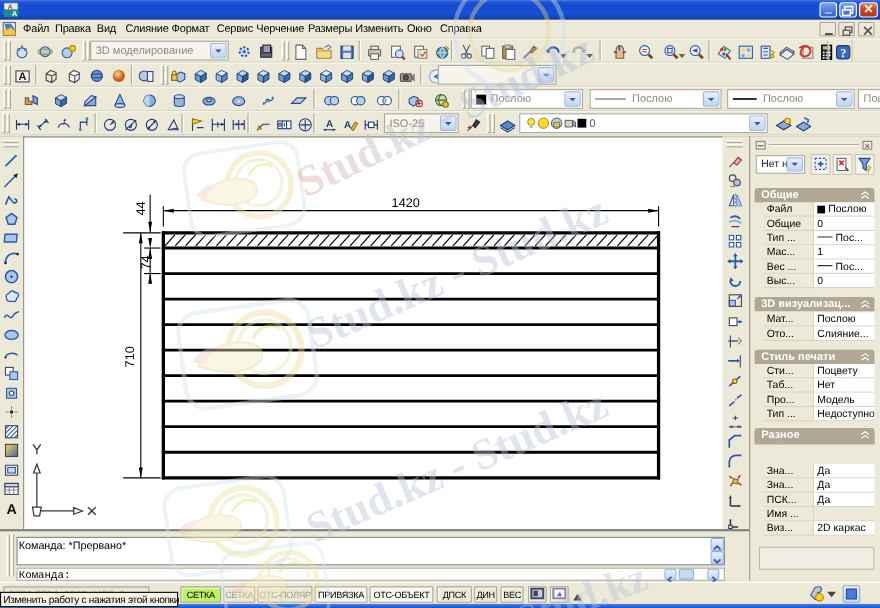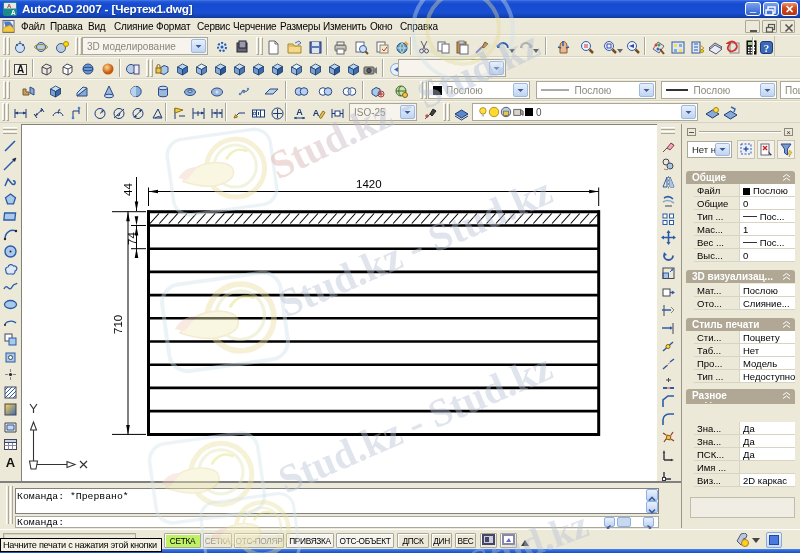--- a/index.html
+++ b/index.html
@@ -16,21 +16,20 @@
 .pval{width:55px;background:#fff;border-bottom:1px solid #d8d4c4;padding-left:3px;overflow:hidden;white-space:nowrap}
 .sbtn{position:absolute;top:533px;height:15px;border:1px solid #aca899;border-radius:1px;font-size:8.3px;letter-spacing:-0.3px;text-align:center;background:#ece9d8;color:#000;box-shadow:inset 1px 1px 0 #fff;overflow:hidden;white-space:nowrap}
 </style></head><body>
 <div class="abs" style="left:0;top:0;width:800px;height:18px;background:linear-gradient(180deg,#4a7ce4 0%,#2258d8 9%,#164bd0 25%,#1850d4 70%,#123fa8 95%,#0e3490 100%)">
 <svg class="abs" style="left:3px;top:2px" width="14" height="14" viewBox="0 0 14 14">
       <rect x="0" y="0" width="14" height="14" rx="2" fill="#1a8a8a"></rect>
       <rect x="1" y="1" width="12" height="5.5" fill="#e8e8e8"></rect>
       <text x="4" y="6" font-size="6" font-weight="bold" fill="#a33">A</text>
       <text x="8" y="12.5" font-size="6.5" font-weight="bold" fill="#fff">A</text>
     </svg>
-<div class="abs" style="left:22px;top:2px;font-size:11.8px;font-weight:bold;letter-spacing:-0.2px;color:#fff;text-shadow:1px 1px 1px #1a3a8a">AutoCAD 2007 - [Чертеж1.dwg]</div>
 <div class="abs" style="left:745px;top:2px;width:16px;height:14px;border-radius:3px;background:linear-gradient(#7aa2ee,#3060d0);border:1px solid #fff;color:#fff;font-size:11px;line-height:9px;text-align:center">_</div>
 <div class="abs" style="left:763px;top:2px;width:16px;height:14px;border-radius:3px;background:linear-gradient(#7aa2ee,#3060d0);border:1px solid #fff"><svg width="14" height="12" viewBox="0 0 14 12">
         <rect x="4" y="2" width="7" height="6" fill="none" stroke="#fff" stroke-width="1.4"></rect>
         <rect x="2" y="5" width="7" height="5" fill="#4a74d8" stroke="#fff" stroke-width="1.4"></rect>
       </svg></div>
 <div class="abs" style="left:781px;top:2px;width:17px;height:14px;border-radius:3px;background:linear-gradient(#f0946a,#d2481e 40%,#b83410);border:1px solid #fff;color:#fff;font-size:11px;font-weight:bold;line-height:13px;text-align:center">✕</div>
 </div>
 <div class="abs" style="left:0;top:18px;width:800px;height:17px;background:#ece9d8;border-bottom:1px solid #d8d4c4">
     <svg class="abs" style="left:2px;top:2px" width="14" height="13" viewBox="0 0 14 13">
       <rect x="1" y="0.5" width="11" height="12" fill="#eef4fc" stroke="#667"></rect>
@@ -1195,21 +1194,21 @@
       <path d="M75 464.5l-8-3v6z" fill="#fff"></path>
       <path d="M29.5 461h8l-1.5 8h-5z" fill="#fff"></path>
       <path d="M30 404l3.5 5 3.5-5M33.5 413v-4" stroke-width="1.2"></path>
       <path d="M80 461l7 7M87 461l-7 7" stroke-width="1.2"></path>
     </g>
   </svg>
 <div class="abs" style="left:0;top:481px;width:681px;height:47px;background:#ece9d8;border-top:2px solid #808080"></div>
 <div class="abs" style="left:6px;top:486px;width:3px;height:38px;border-left:1px solid #fff;border-right:1px solid #aca899"></div>
 <div class="abs" style="left:10px;top:486px;width:3px;height:38px;border-left:1px solid #fff;border-right:1px solid #aca899"></div>
 <div class="abs" style="left:15px;top:488px;width:644px;height:26px;background:#fff;border:1px solid #808080"></div>
-<div class="abs" style="left:17px;top:491px;font-family:Liberation Mono, monospace;font-size:9.8px;color:#000">Команда:  *Прервано*</div>
+<div class="abs" style="left:17px;top:491px;font-family:Liberation Sans, sans-serif;font-size:9.8px;color:#000">Команда:  *Прервано*</div>
 <div class="abs" style="left:646px;top:489px;width:12px;height:12px;background:linear-gradient(#eaf1fd,#bed3f2);border:1px solid #8cb0e8;border-radius:2px"><svg width="10" height="10" viewBox="0 0 10 10">
       <path d="M2 6.5L5 3.5 8 6.5" fill="none" stroke="#3a5a9a" stroke-width="1.6"></path>
     </svg></div>
 <div class="abs" style="left:646px;top:501px;width:12px;height:12px;background:linear-gradient(#eaf1fd,#bed3f2);border:1px solid #8cb0e8;border-radius:2px"><svg width="10" height="10" viewBox="0 0 10 10">
       <path d="M2 3.5L5 6.5 8 3.5" fill="none" stroke="#3a5a9a" stroke-width="1.6"></path>
     </svg></div>
 <div class="abs" style="left:15px;top:516px;width:644px;height:12px;background:#fff;border:1px solid #aca899"></div>
 <div class="abs" style="left:17px;top:517px;font-family:'Liberation Mono',monospace;font-size:9.8px;color:#000">Команда:</div>
 <div class="abs" style="left:604px;top:517px;width:11px;height:10px;background:linear-gradient(#eaf1fd,#bed3f2);border:1px solid #8cb0e8;border-radius:2px"><svg width="9" height="8" viewBox="0 0 9 8">
       <path d="M5.5 1.5L2.5 4l3 2.5" fill="none" stroke="#3a5a9a" stroke-width="1.5"></path>
@@ -1241,21 +1240,21 @@
 <div class="abs" style="left:521px;top:536px;width:0;height:0;border:4px solid transparent;border-bottom:6px solid #444"></div>
 <div class="abs" style="left:735px;top:533px;width:14px;height:14px"><svg width="14" height="14" viewBox="0 0 14 14">
       <path d="M2 8l4 4 2-1-1-2 2-1-1-2 3-1 1-3-2-2-4 1z" fill="#b8c8e0" stroke="#557"></path>
       <circle cx="10" cy="10" r="3.5" fill="#ffd020" stroke="#a88010"></circle>
     </svg></div>
 <div class="abs" style="left:752px;top:538px;width:0;height:0;border:4px solid transparent;border-top:5px solid #444"></div>
 <div class="abs" style="left:766px;top:532px;width:16px;height:16px;border:1px solid #8aa8d8;background:linear-gradient(#eaf1fd,#c8daf4);border-radius:2px"><svg width="14" height="14" viewBox="0 0 14 14">
       <rect x="2.5" y="2.5" width="9" height="9" fill="#4a7ae0" stroke="#224a9a"></rect>
     </svg></div>
 <div class="abs" style="left:0;top:549px;width:800px;height:4px;background:linear-gradient(180deg,#4a84ec,#2460d8 60%,#1a50c0)"></div>
-<div class="abs" style="left:0;top:538px;width:162px;height:14px;background:#f4f2e4;border:1px solid #000;font-size:9.2px;letter-spacing:-0.3px;line-height:12px;padding-left:2px;z-index:50;color:#000;white-space:nowrap">Начните печати с нажатия этой кнопки</div>
+<div class="abs" style="left:0;top:538px;width:162px;height:14px;background:#f4f2e4;border:1px solid #000;font-size:9.2px;letter-spacing:-0.3px;line-height:12px;padding-left:2px;z-index:50;color:#000;white-space:nowrap">Изменить работу с нажатия этой кнопки</div>
 <svg class="abs" style="left:0;top:0;pointer-events:none;z-index:60" width="800" height="553" viewBox="0 0 800 553">
     <g transform="translate(222 172) rotate(-8) scale(1.0)" opacity="0.42">
       <rect x="-52" y="-38" width="104" height="76" rx="16" fill="none" stroke="#d4e4ec" stroke-width="3.5"></rect>
       <circle cx="14" cy="-2" r="29" fill="none" stroke="#eae0a0" stroke-width="5"></circle>
       <circle cx="14" cy="-4" r="21" fill="none" stroke="#e2e4b4" stroke-width="3"></circle>
       <path d="M-40 4c10-14 28-18 44-12 10 4 10 14 0 18-12 5-28 2-44-6z" fill="#f2ecb8" stroke="#e4d490" stroke-width="1.5"></path>
       <path d="M-44 0c6-8 14-10 20-8l-12 11z" fill="#f0ccbc"></path>
       <path d="M6 -12c6-8 14-10 22-5" fill="none" stroke="#dd6" stroke-width="2.5"></path>
     </g>
     <g transform="translate(225 322) rotate(-8) scale(1.15)" opacity="0.42">

